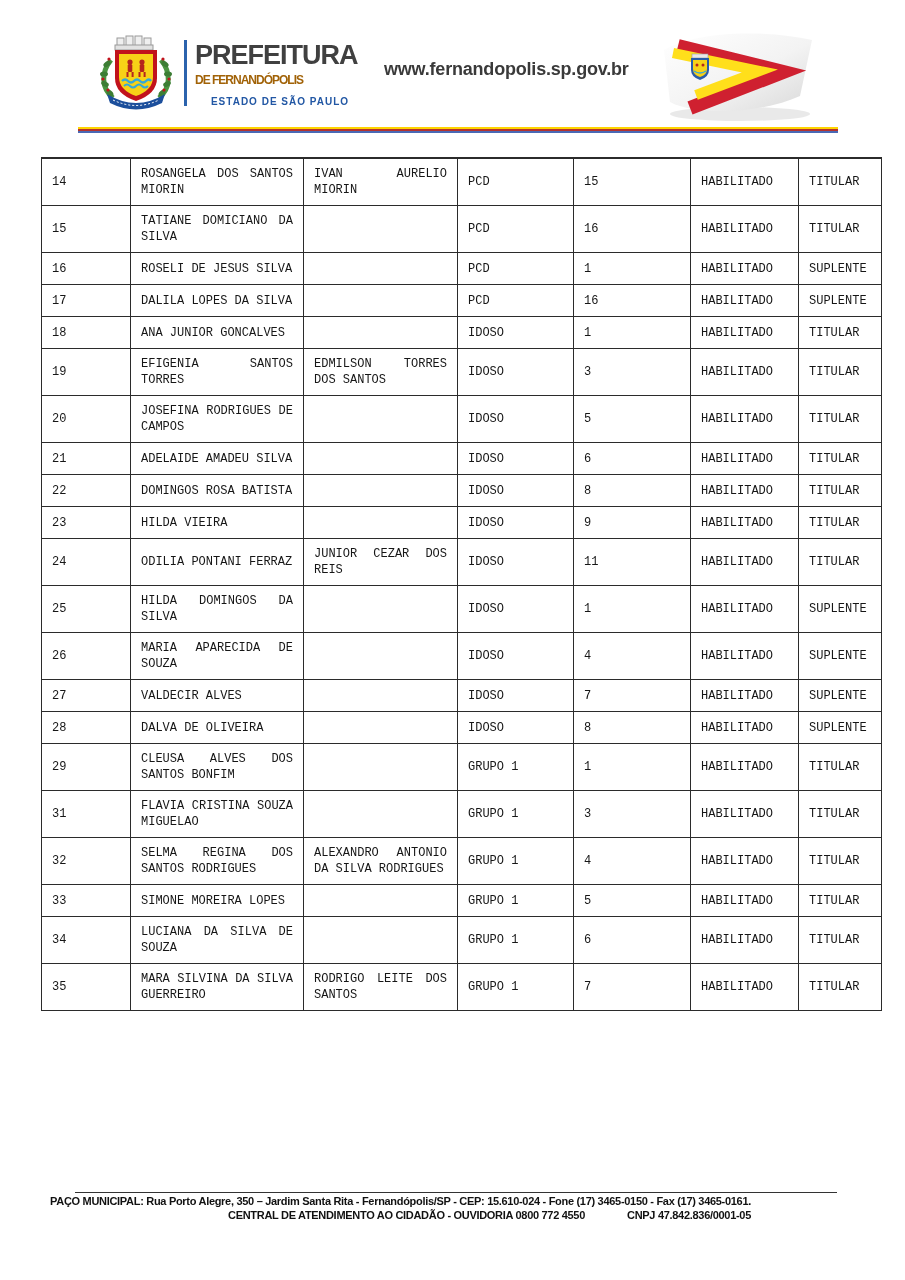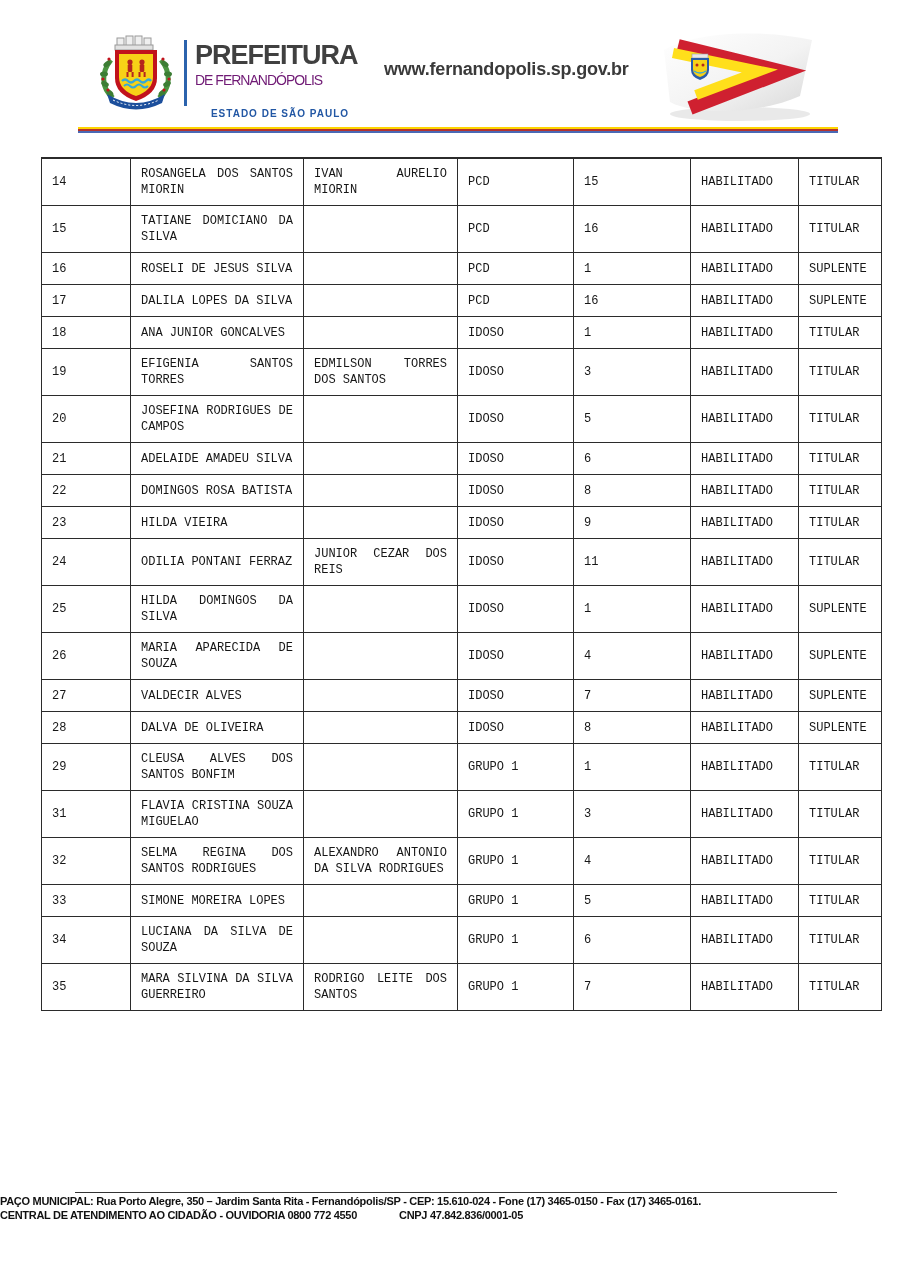--- a/index.html
+++ b/index.html
@@ -5,35 +5,35 @@
   html,body{margin:0;padding:0;background:#ffffff;}
   .page{
     position:relative;width:905px;height:1280px;background:#ffffff;
     font-family:"Liberation Sans",sans-serif;overflow:hidden;color:#1f1f1f;padding-left:15px;
   }
   
   .crest{position:absolute;left:93px;top:30px;width:86px;height:86px;}
   .brand-divider{position:absolute;left:184px;top:40px;width:3px;height:66px;background:#2b63ad;}
   .brand{position:absolute;left:195px;top:42px;width:170px;}
   .brand .l1{font-size:27px;font-weight:bold;letter-spacing:-1px;color:#404040;line-height:27px;white-space:nowrap;}
-  .brand .l2{font-size:14px;font-weight:normal;letter-spacing:-1px;color:#701a75;line-height:22px;white-space:nowrap;}
-  .brand .l3{font-size:10px;font-weight:bold;letter-spacing:1px;color:#2257a4;line-height:14px;text-align:center;margin-top:16px;white-space:nowrap;}
+  .brand .l2{font-size:12px;font-weight:bold;letter-spacing:-1px;color:#a16207;line-height:22px;white-space:nowrap;}
+  .brand .l3{font-size:10px;font-weight:bold;letter-spacing:1px;color:#2257a4;line-height:14px;text-align:center;margin-top:4px;white-space:nowrap;}
   .website{position:absolute;left:384px;top:59px;font-size:18px;font-weight:bold;color:#3a3a3a;letter-spacing:-0.2px;}
   .flag{position:absolute;left:648px;top:26px;width:178px;height:98px;}
   .stripe{position:absolute;left:78px;top:127px;width:760px;height:6px;
     background:linear-gradient(to bottom,#ffd400 0 38%,#b5332e 38% 74%,#4a69b5 74% 100%);}
   
   .table-wrap{position:absolute;left:41px;top:157px;width:841px;font-family:Liberation Mono, monospace;}
   table.doc{border-collapse:collapse;table-layout:fixed;width:840px;font-size:12px;color:#161616;}
   table.doc td{border:1px solid #2b2b2b;padding:7px 10px;vertical-align:middle;line-height:16px;height:17px;
     overflow:hidden;word-wrap:break-word;}
   table.doc{border-top:2px solid #2b2b2b;}
   td.justify{text-align:justify;}
   
-  .footer{position:absolute;left:0;top:1186px;width:751px;text-align:left;}
+  .footer{position:absolute;left:0;top:1186px;width:751px;text-align:right;}
   .footer-rule{position:absolute;left:75px;top:6px;width:762px;height:1px;background:#333;}
   .f1{padding-top:9px;font-size:11px;font-weight:bold;color:#111;letter-spacing:-0.3px;white-space:nowrap;}
   .f2{margin-top:2px;font-size:11px;font-weight:bold;color:#111;letter-spacing:-0.3px;white-space:nowrap;}
   .f2 .gap{display:inline-block;width:42px;}
 </style>
 </head>
 <body>
 
 <div class="page">
 

